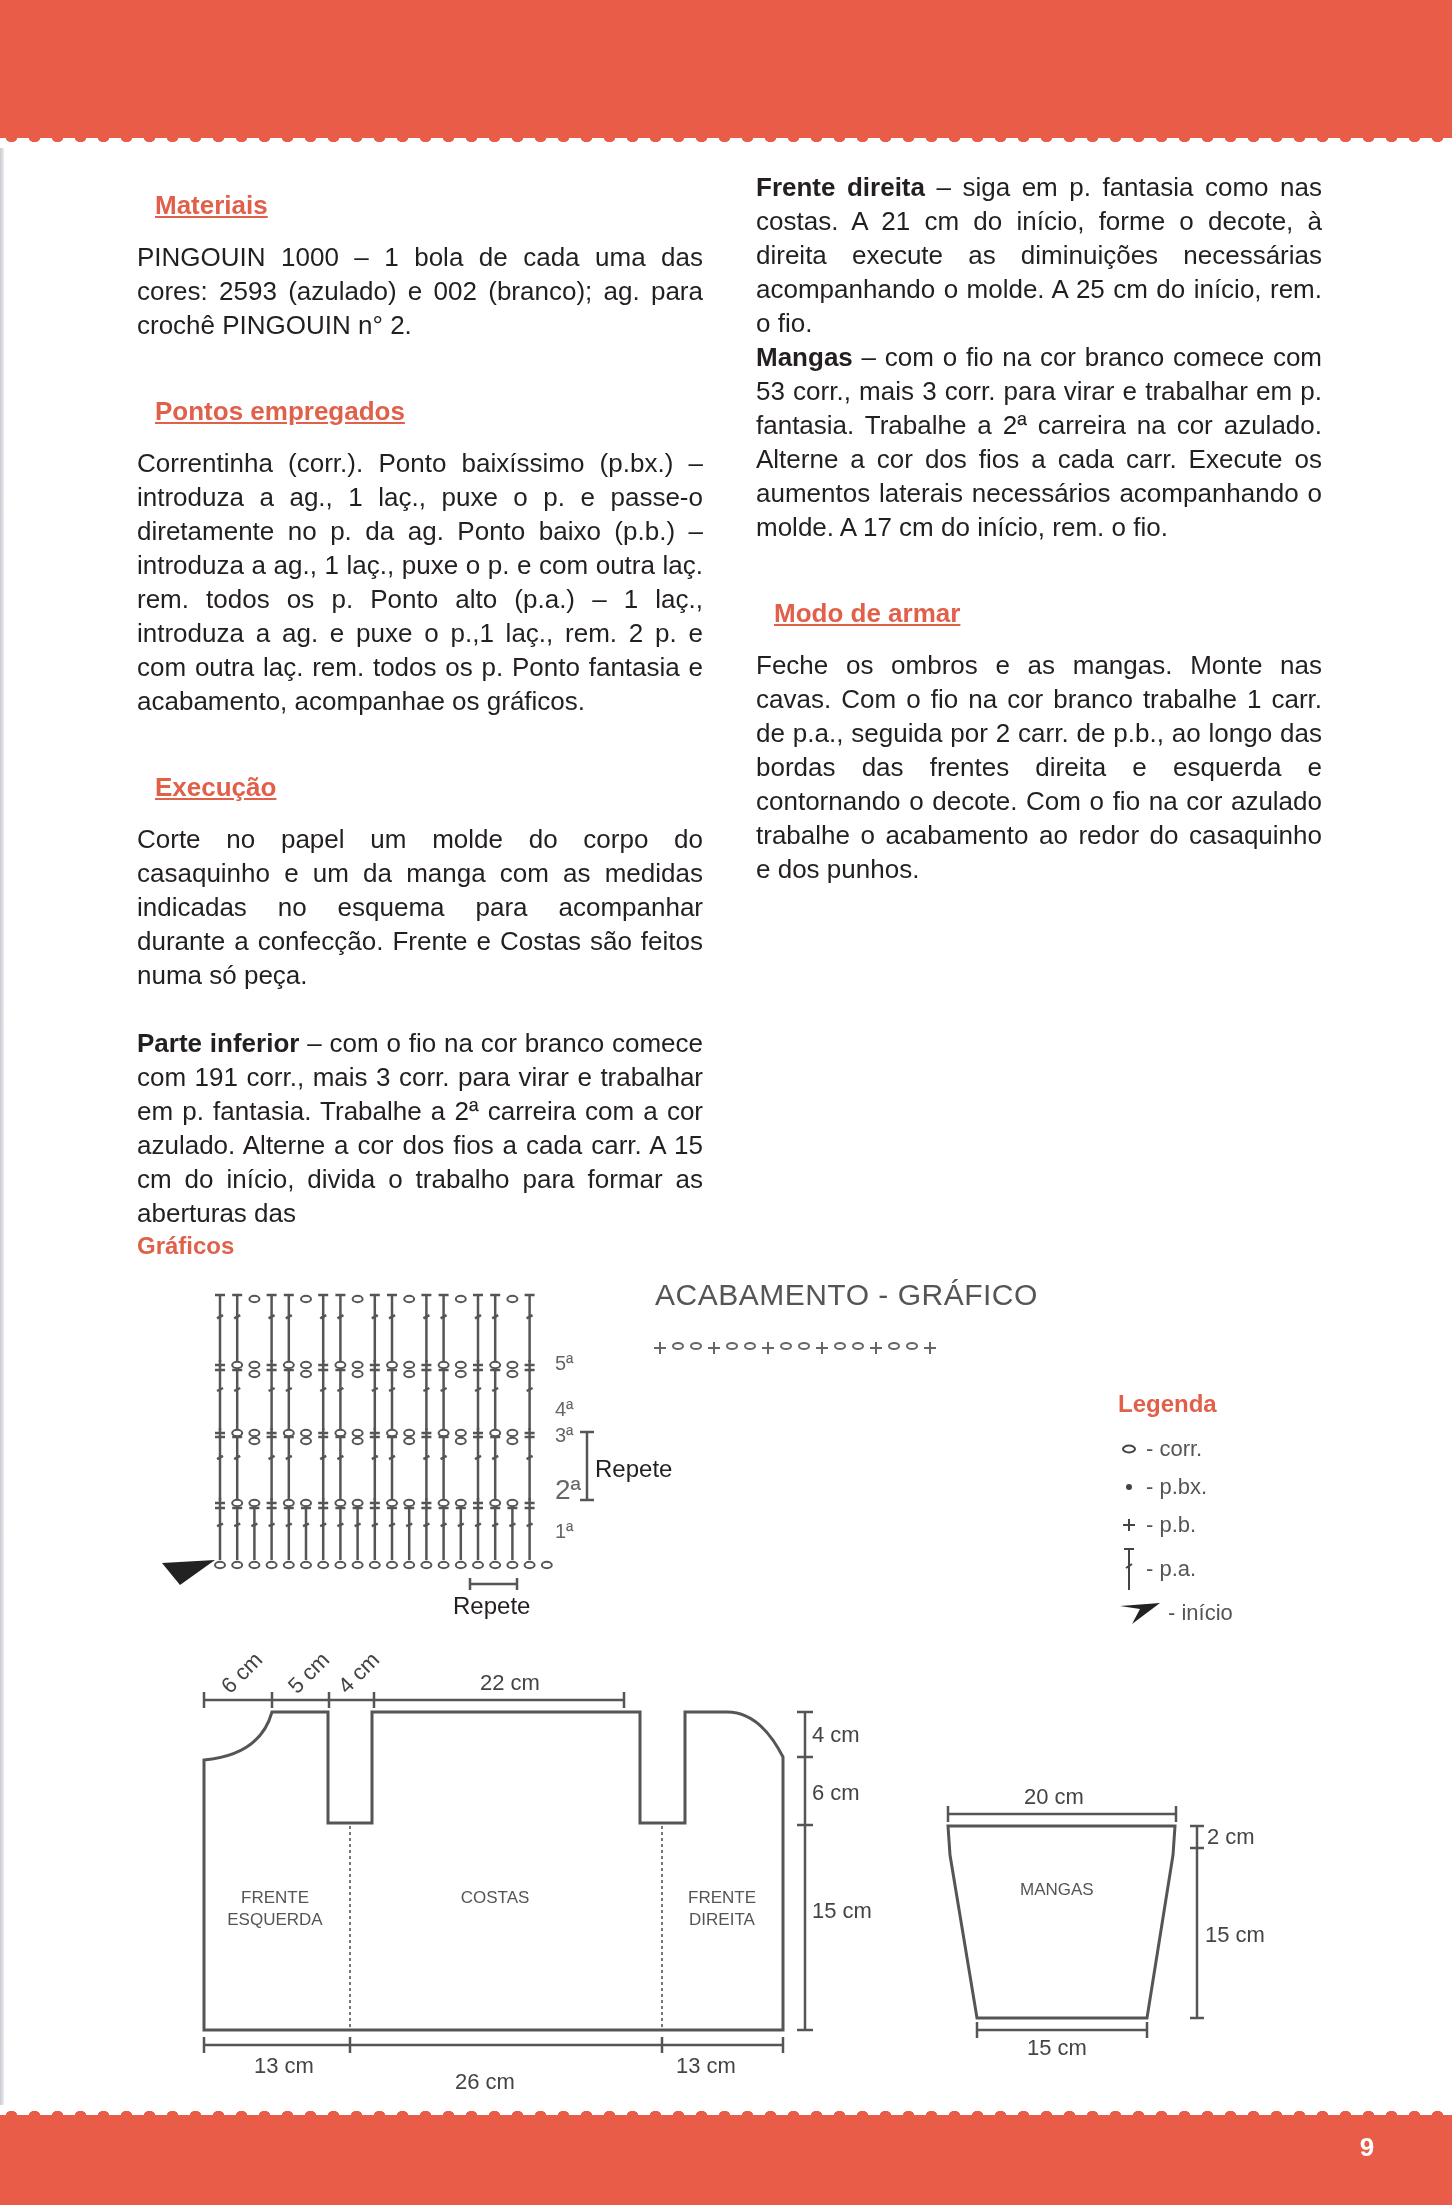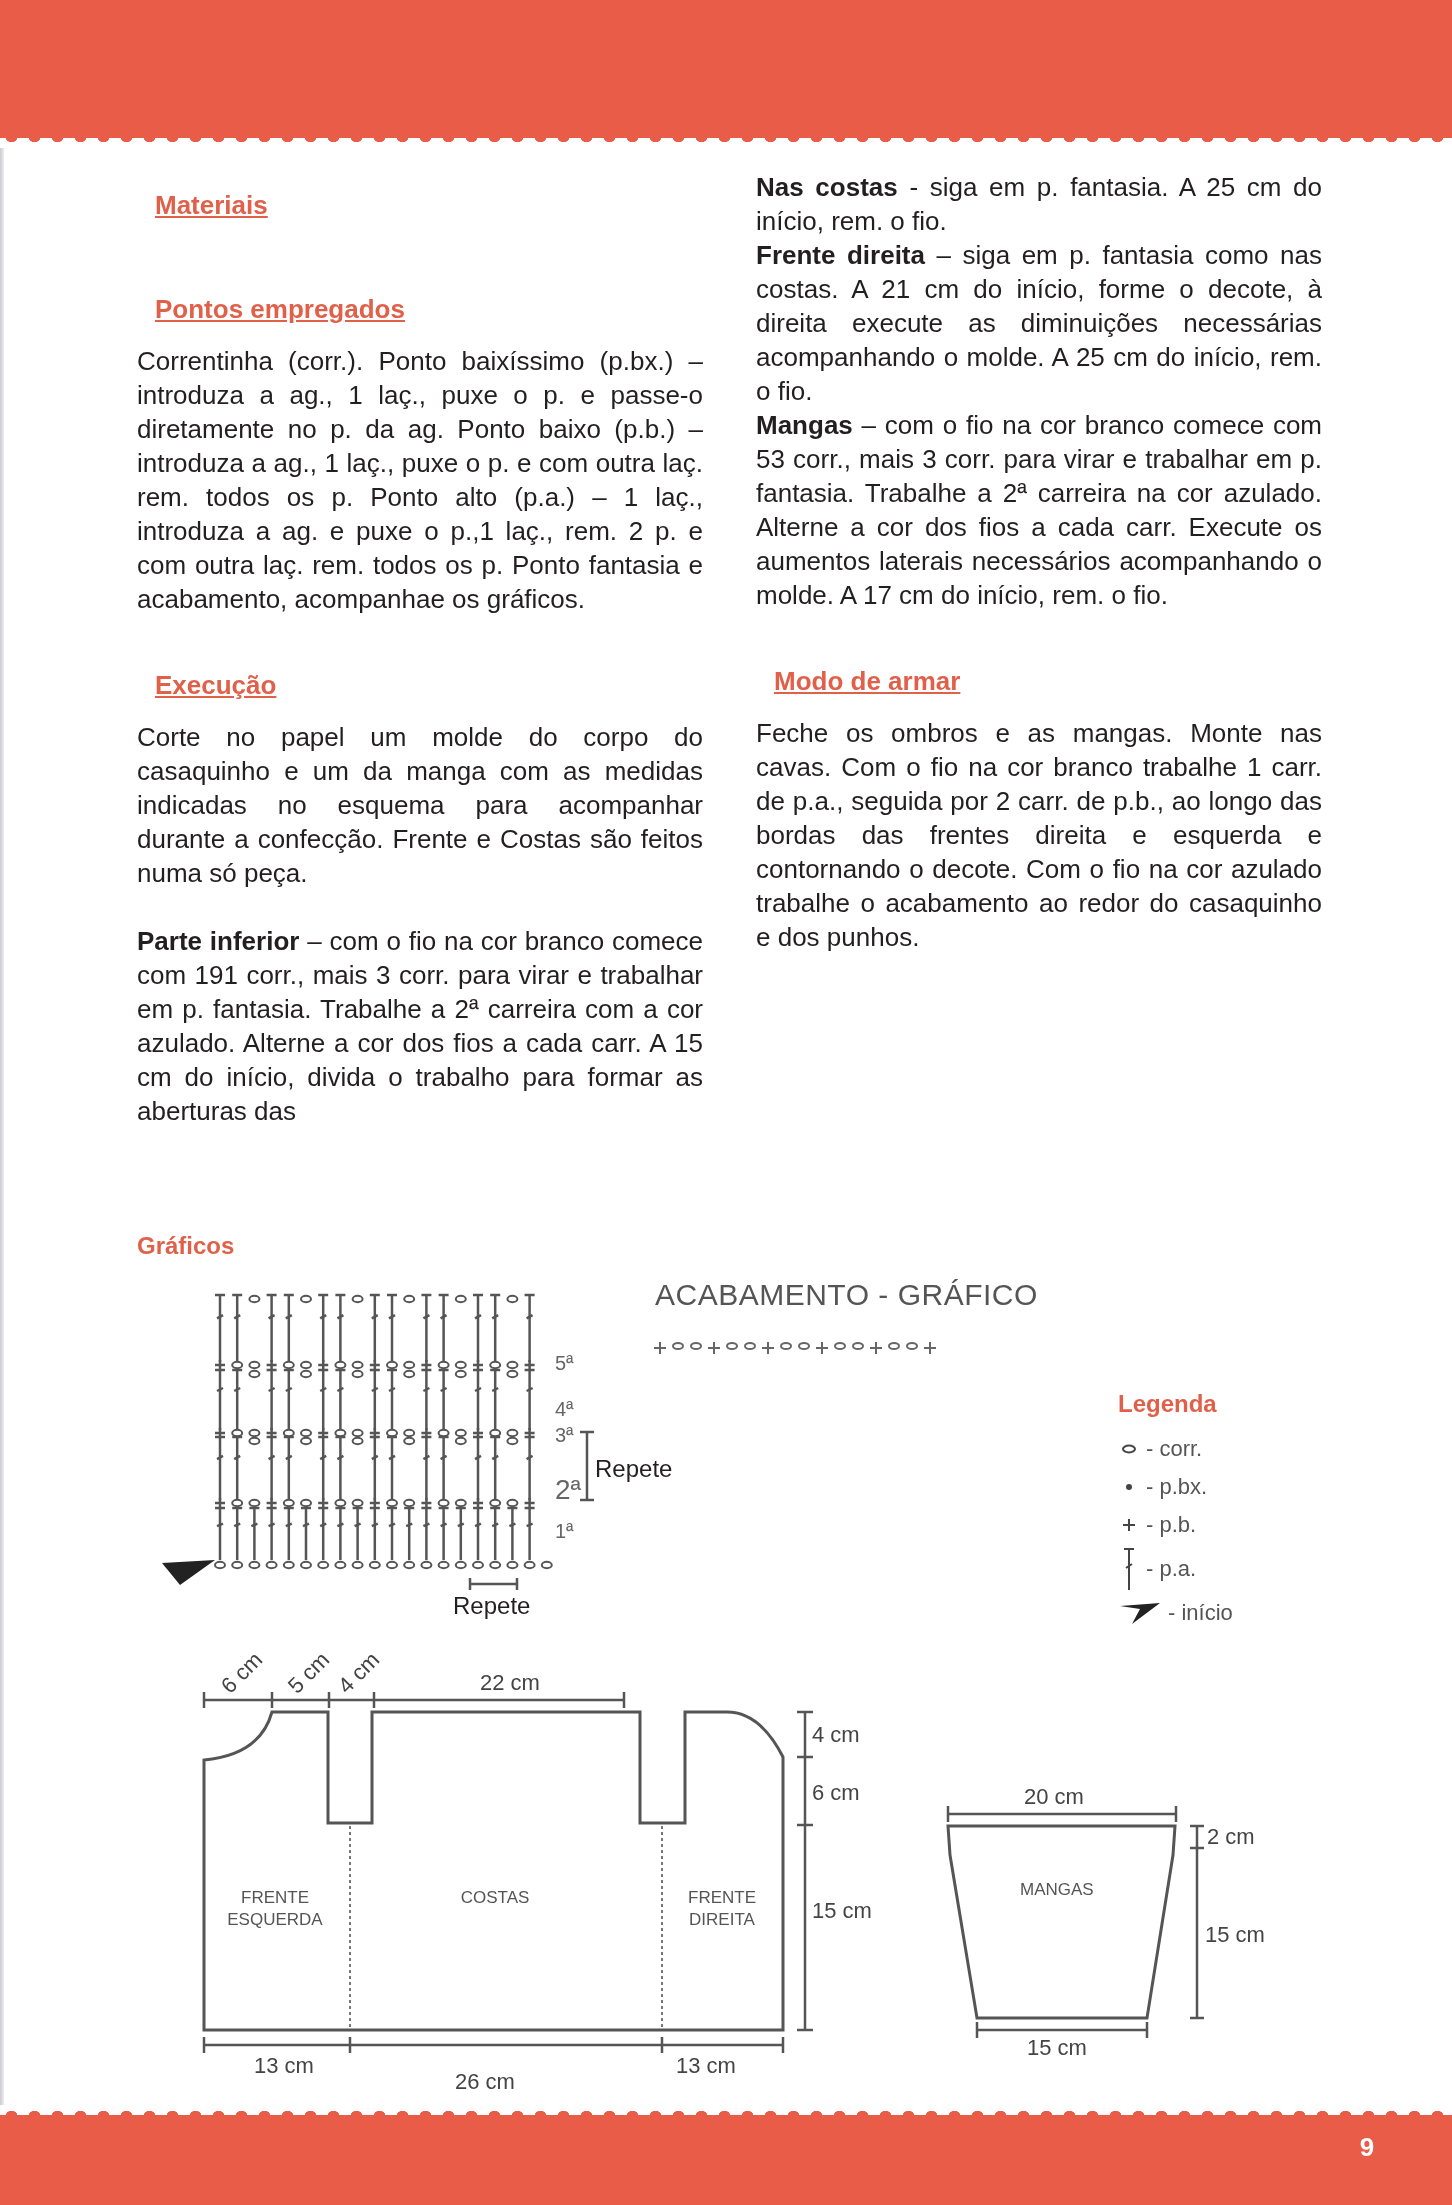--- a/index.html
+++ b/index.html
@@ -35,32 +35,32 @@
 
 <div class="band-top"></div>
 <div class="scallop-top"></div>
 <div class="page-edge"></div>
 <div class="scallop-bottom"></div>
 <div class="band-bottom"></div>
 <div class="page-num">9</div>
 
 <div class="col left">
   <h2 class="h">Materiais</h2>
+  <p>PINGOUIN 1000 – 1 bola de cada uma das cores: 2593 (azulado) e 002 (branco); ag. para crochê PINGOUIN n° 2.</p>
   <div class="gap"></div>
   <h2 class="h">Pontos empregados</h2>
   <p>Correntinha (corr.). Ponto baixíssimo (p.bx.) – introduza a ag., 1 laç., puxe o p. e passe-o diretamente no p. da ag. Ponto baixo (p.b.) – introduza a ag., 1 laç., puxe o p. e com outra laç. rem. todos os p. Ponto alto (p.a.) – 1 laç., introduza a ag. e puxe o p.,1 laç., rem. 2 p. e com outra laç. rem. todos os p. Ponto fantasia e acabamento, acompanhae os gráficos.</p>
   <div class="gap"></div>
   <h2 class="h">Execução</h2>
   <p>Corte no papel um molde do corpo do casaquinho e um da manga com as medidas indicadas no esquema para acompanhar durante a confecção. Frente e Costas são feitos numa só peça.</p>
   <div class="gap"></div>
   <p><span class="b">Parte inferior</span><span> – com o fio na cor branco comece com 191 corr., mais 3 corr. para virar e trabalhar em p. fantasia. Trabalhe a 2ª carreira com a cor azulado. Alterne a cor dos fios a cada carr. A 15 cm do início, divida o trabalho para formar as aberturas das</span></p>
 </div>
 
 <div class="col right">
-  <p><span class="b">Nas costas</span><span> - siga em p. fantasia. A 25 cm do início, rem. o fio.</span></p>
   <p><span class="b">Frente direita</span><span> – siga em p. fantasia como nas costas. A 21 cm do início, forme o decote, à direita execute as diminuições necessárias acompanhando o molde. A 25 cm do início, rem. o fio.</span></p>
   <p><span class="b">Mangas</span><span> – com o fio na cor branco comece com 53 corr., mais 3 corr. para virar e trabalhar em p. fantasia. Trabalhe a 2ª carreira na cor azulado. Alterne a cor dos fios a cada carr. Execute os aumentos laterais necessários acompanhando o molde. A 17 cm do início, rem. o fio.</span></p>
   <div class="gap"></div>
   <h2 class="h">Modo de armar</h2>
   <p>Feche os ombros e as mangas. Monte nas cavas. Com o fio na cor branco trabalhe 1 carr. de p.a., seguida por 2 carr. de p.b., ao longo das bordas das frentes direita e esquerda e contornando o decote. Com o fio na cor azulado trabalhe o acabamento ao redor do casaquinho e dos punhos.</p>
 </div>
 
 <div class="graf-title">Gráficos</div>
 
 <svg class="svg-wrap" width="1452" height="2205" style="pointer-events:none;">

